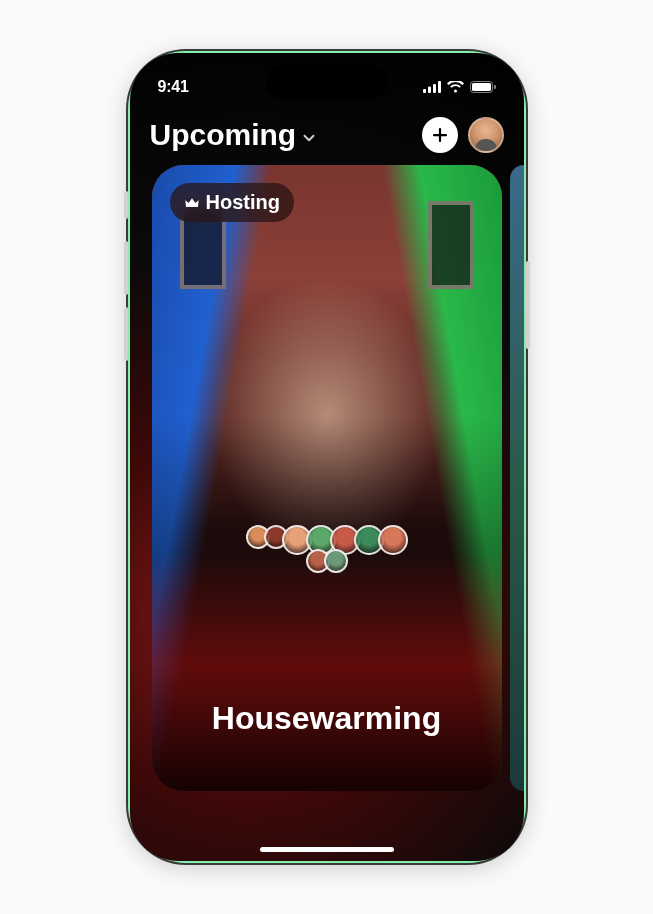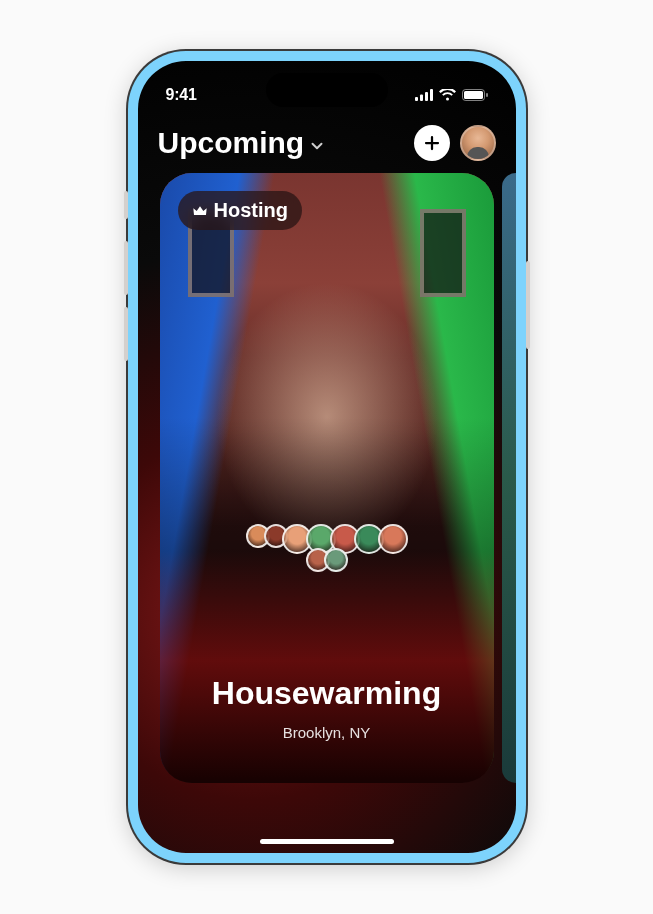--- a/index.html
+++ b/index.html
@@ -9,23 +9,23 @@
   background: #fafafa;
   display: flex;
   align-items: center;
   justify-content: center;
   font-family: -apple-system, BlinkMacSystemFont, "SF Pro Display", "Helvetica Neue", sans-serif;
   overflow: hidden;
 }
 .phone {
   width: 398px;
   height: 812px;
-  background: #7dd3fc;
+  background: #86efac;
   border-radius: 58px;
-  padding: 10px;
+  padding: 2px;
   position: relative;
   box-shadow: 0 0 0 2px #3a3a3a, 0 4px 24px rgba(0,0,0,0.2);
 }
 .side-button {
   position: absolute;
   background: #d4d0cd;
   border-radius: 3px;
 }
 .side-button.b1 { left: -4px; top: 140px; width: 4px; height: 28px; }
 .side-button.b2 { left: -4px; top: 190px; width: 4px; height: 54px; }
@@ -315,21 +315,20 @@
           <div class="attendee" style="background: radial-gradient(circle at 50% 38%, rgb(58, 138, 90) 0%, rgb(58, 138, 90) 40%, rgba(0, 0, 0, 0.35) 100%);"></div>
           <div class="attendee" style="background: radial-gradient(circle at 50% 38%, rgb(216, 120, 90) 0%, rgb(216, 120, 90) 40%, rgba(0, 0, 0, 0.35) 100%);"></div>
           <div class="attendee sm" style="background: radial-gradient(circle at 50% 38%, rgb(184, 98, 74) 0%, rgb(184, 98, 74) 40%, rgba(0, 0, 0, 0.35) 100%);"></div>
           <div class="attendee sm" style="background: radial-gradient(circle at 50% 38%, rgb(106, 154, 122) 0%, rgb(106, 154, 122) 40%, rgba(0, 0, 0, 0.35) 100%);"></div>
         </div>
 
       <div class="event-info">
         <div class="event-title">
           <span class="line1">Housewarming</span>
         </div>
-        <div class="event-location">Brooklyn, NY</div>
       </div>
     </div>
 
     <div class="next-card-peek"></div>
 
     <div class="home-indicator"></div>
   </div>
 </div>
 
 </body></html>

